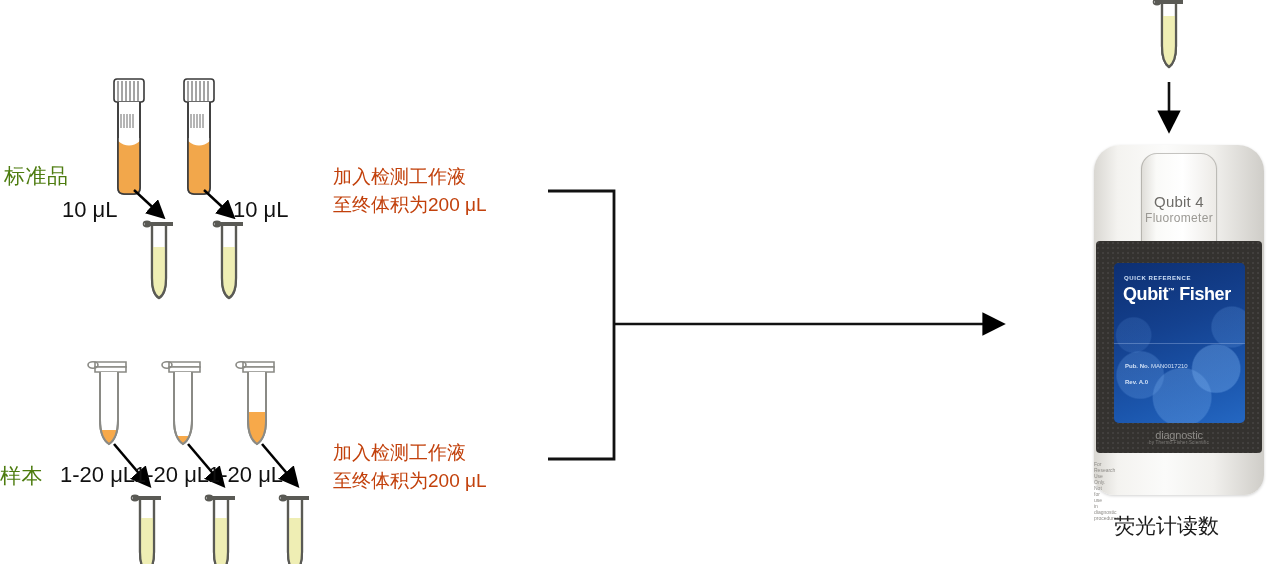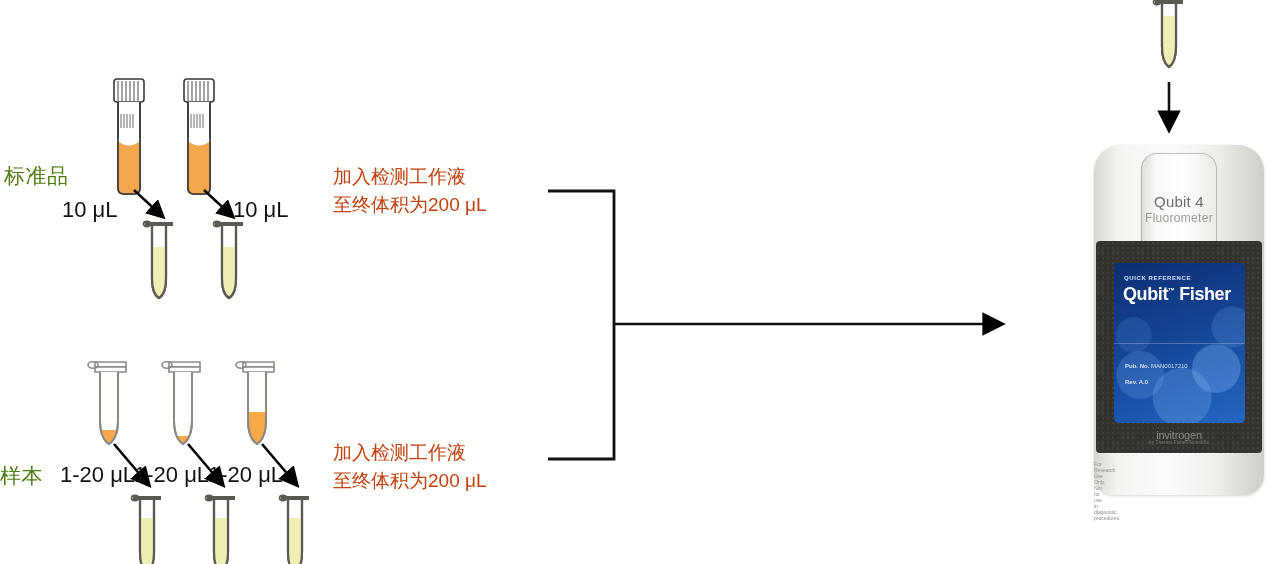--- a/index.html
+++ b/index.html
@@ -420,21 +420,22 @@
         <div class="scr-title">
           <span>Qubit</span><sup>™</sup>
           <span>Fisher</span>
         </div>
         <div class="scr-pub">
           <b>Pub. No.</b>
           <span>MAN0017210</span>
         </div>
         <div class="scr-rev">Rev. A.0</div>
       </div>
-      <div class="dev-invitrogen">invitrogen</div>
+      <div class="dev-invitrogen">diagnostic</div>
       <div class="dev-invitrogen-sub">by Thermo Fisher Scientific</div>
     </div>
 
     <div class="dev-foot">For Research Use Only. Not for use in diagnostic procedures.</div>
   </div>
 
+  <div class="abs readout-cap" style="left:1114px; top:512px;">荧光计读数</div>
 
 </div>
 
 </body></html>

